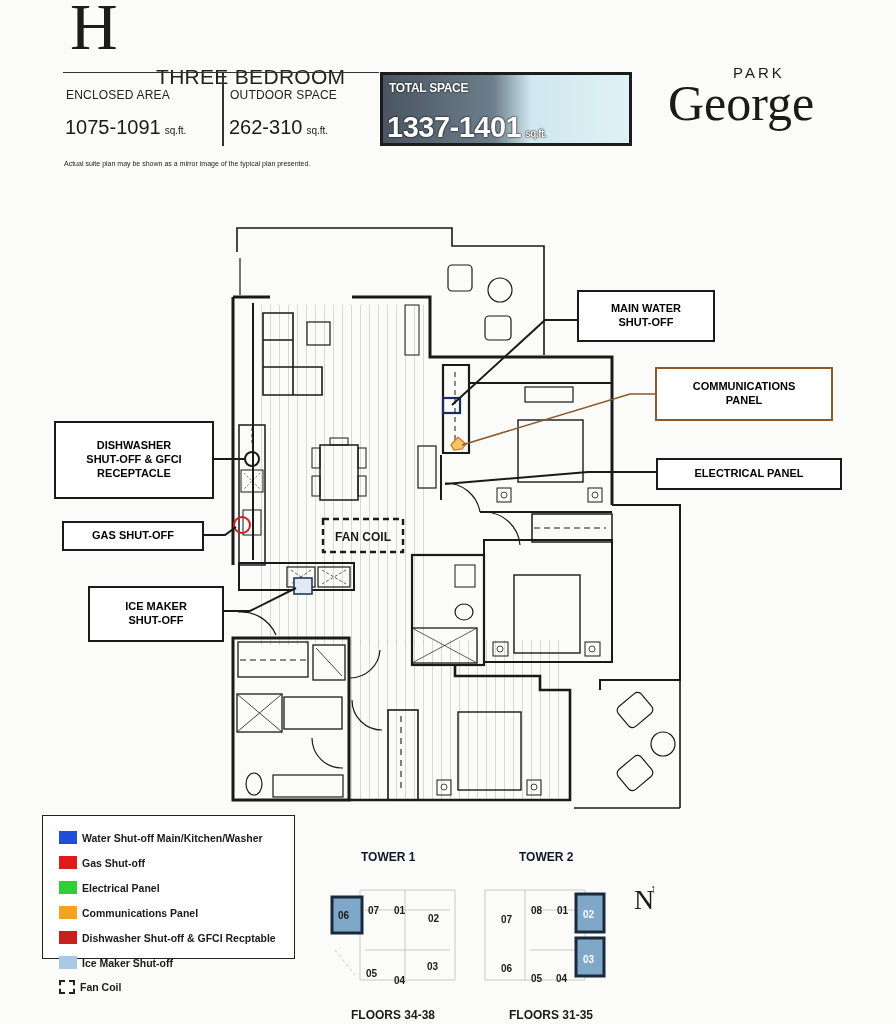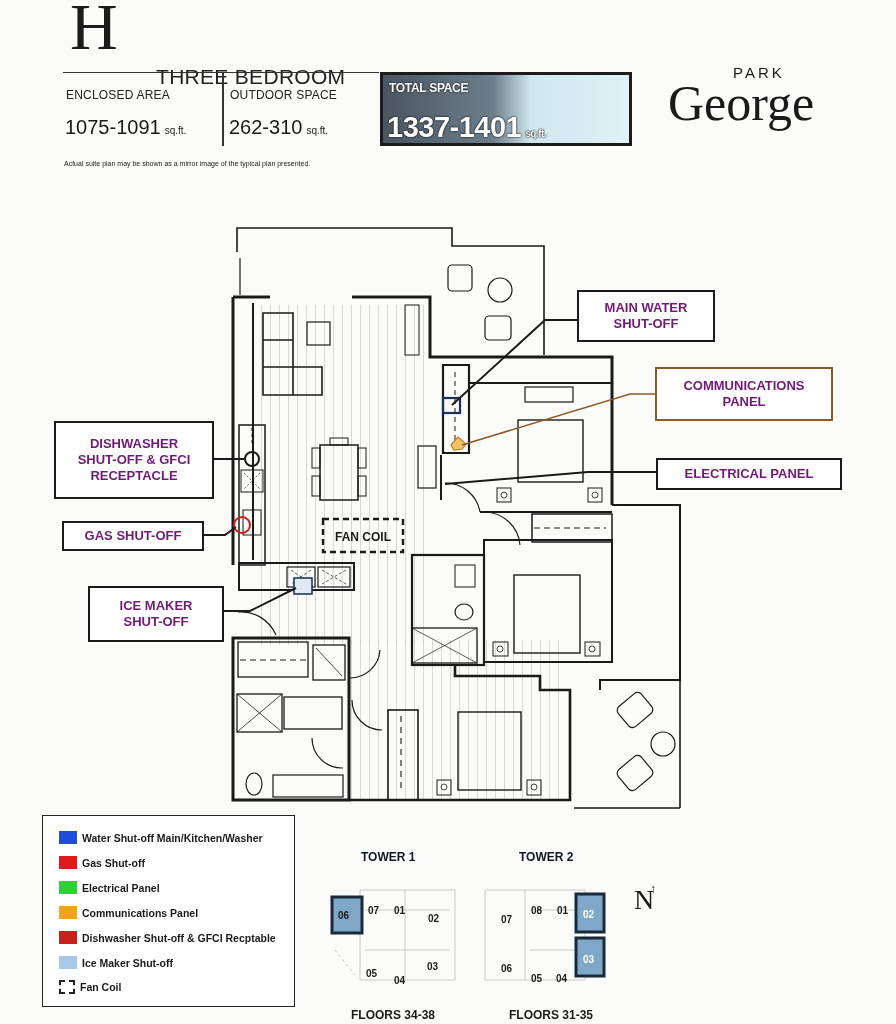--- a/index.html
+++ b/index.html
@@ -12,23 +12,23 @@
   .stat-label { font-size:12px; font-weight:normal; color:#222; letter-spacing:0.2px; }
   .stat-val { font-size:20px; color:#1a1a1a; }
   .stat-unit { font-size:10px; margin-left:4px; }
   .total-box { left:380px; top:72px; width:252px; height:74px; background:linear-gradient(90deg,#4a5560 0%,#6d7f8c 45%,#cfe7ee 60%,#dff2f6 100%); border:3px solid #1c1c1c; box-sizing:border-box; }
   .total-label { left:6px; top:6px; font-size:12px; font-weight:bold; color:#fff; letter-spacing:-0.3px; text-shadow:0 0 2px #000; }
   .total-val { left:4px; top:36px; font-size:29px; font-weight:bold; color:#fff; letter-spacing:-0.5px; text-shadow:0 0 2px #000,0 0 1px #000; }
   .total-unit { font-size:10px; margin-left:4px; }
   .disclaimer { left:64px; top:160px; font-size:7px; color:#222; }
   .brand-park { left:733px; top:64px; font-family:"Liberation Sans", sans-serif; font-size:15px; letter-spacing:3px; color:#1a1a1a; }
   .brand-george { left:668px; top:78px; font-family:"Liberation Serif","DejaVu Serif", serif; font-size:50px; color:#1a1a1a; line-height:1; }
-  .callout { position:absolute; border:2.5px solid #1a1a1a; background:#fff; font-weight:bold; font-size:13px; text-align:center; line-height:1.25; display:flex; align-items:center; justify-content:center; box-sizing:border-box; color:#701a75; }
+  .callout { position:absolute; border:2.5px solid #1a1a1a; background:#fff; font-weight:bold; font-size:11px; text-align:center; line-height:1.25; display:flex; align-items:center; justify-content:center; box-sizing:border-box; color:#000000; }
   .callout.orange { border-color:#8a5a2a; }
-  .legend { left:42px; top:815px; width:253px; height:192px; border:1.5px solid #222; box-sizing:border-box; background:#fff; }
+  .legend { left:42px; top:815px; width:253px; height:144px; border:1.5px solid #222; box-sizing:border-box; background:#fff; }
   .legend-item { position:absolute; left:16px; display:flex; align-items:center; font-size:10.5px; font-weight:bold; color:#1a1a1a; }
   .swatch { width:18px; height:13px; margin-right:5px; box-sizing:border-box; }
   .swatch.dash { border:2px dashed #222; background:transparent; width:16px; height:14px; }
   .tower-label { font-size:12px; font-weight:bold; color:#0f172a; }
   .floors-label { font-size:12px; font-weight:bold; color:#1a1a1a; }
   .north { left:634px; top:884px; font-family:"Liberation Serif", serif; font-size:28px; color:#1a1a1a; }
   .north-arrow { left:650px; top:882px; font-size:12px; }
 </style>
 </head>
 <body>

